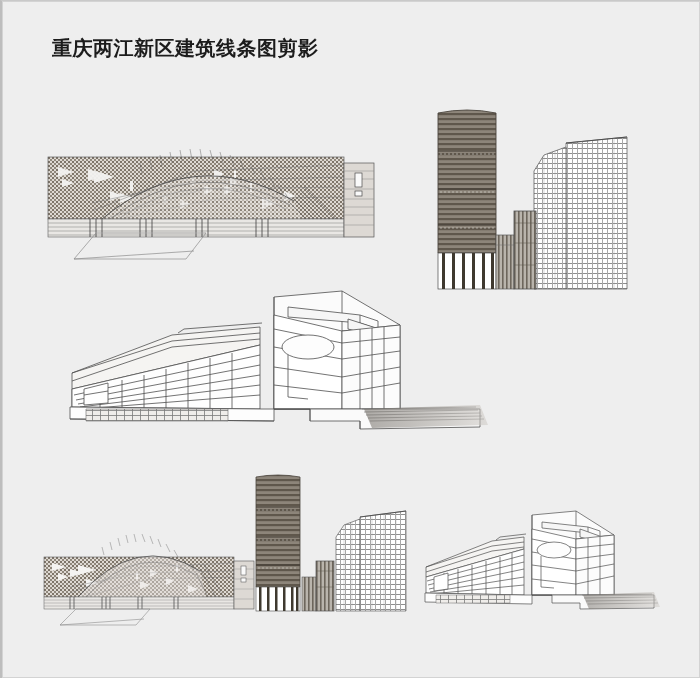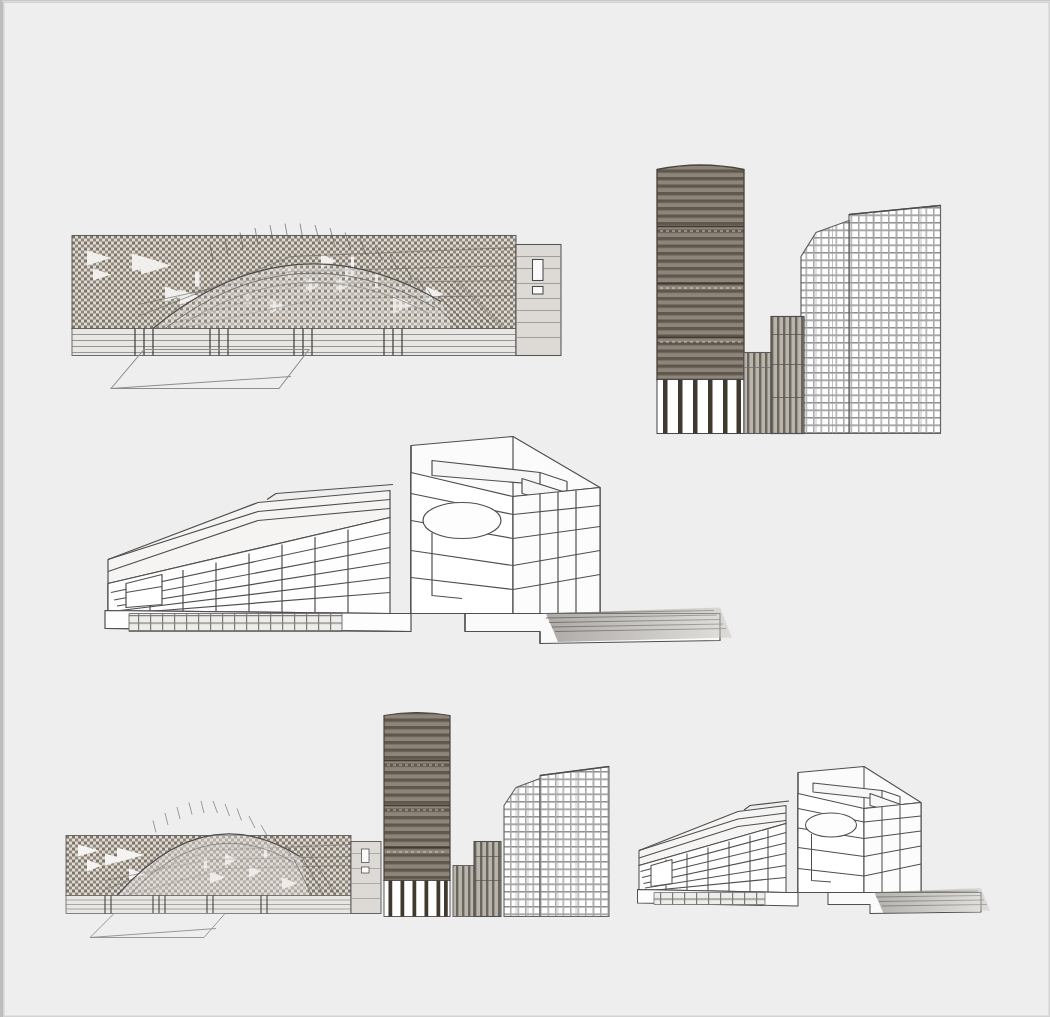--- a/index.html
+++ b/index.html
@@ -43,20 +43,21 @@
   #fig-lowrise   { left: 42px;  top: 140px; }
   #fig-towers    { left: 420px; top: 92px;  }
   #fig-angular   { left: 58px;  top: 284px; }
   #fig-skyline   { left: 38px;  top: 468px; }
 </style>
 </head>
 <body>
 
 <div id="page">
 
+  <div id="title">重庆两江新区建筑线条图剪影</div>
 
   <svg class="art" id="fig-lowrise" width="340" height="120" viewBox="0 0 340 120">
     <defs>
       <pattern id="dots" width="4" height="4" patternUnits="userSpaceOnUse">
         <rect width="4" height="4" fill="#ded9d3"></rect>
         <rect x="0" y="0" width="2" height="2" fill="#7d7468"></rect>
         <rect x="2" y="2" width="2" height="2" fill="#8f877b"></rect>
       </pattern>
       <pattern id="dotsArch" width="4" height="4" patternUnits="userSpaceOnUse">
         <rect width="4" height="4" fill="#e6e3df"></rect>

